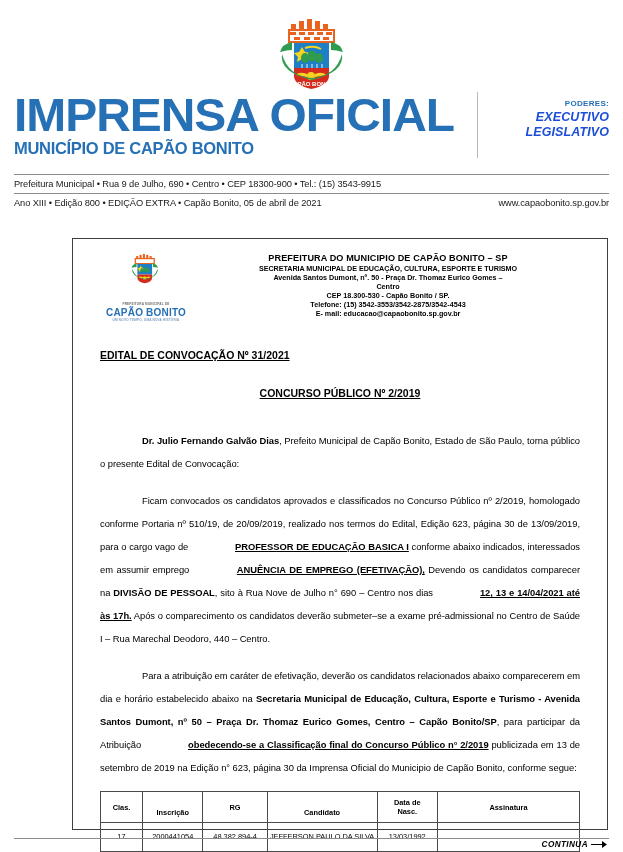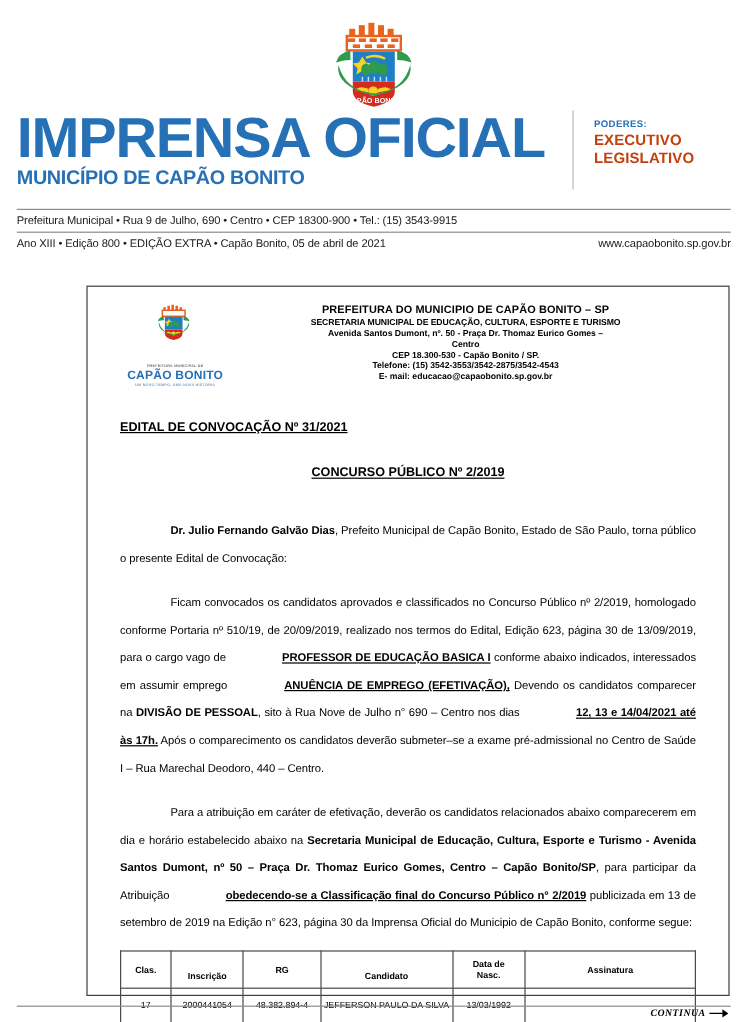--- a/index.html
+++ b/index.html
@@ -56,39 +56,40 @@
     line-height: 18px;
     letter-spacing: -0.3px;
     color: #2670b6;
     margin-top: 1px;
     white-space: nowrap;
   }
   .masthead-right {
     width: 132px;
     flex: 0 0 132px;
     border-left: 1px solid #b9b9b9;
-    text-align: left;
+    text-align: right;
     padding-top: 5px;
     padding-left: 17px;
     box-sizing: border-box;
     height: 66px;
   }
   .poderes-label {
     font-size: 8px;
     font-weight: bold;
     color: #2670b6;
     letter-spacing: 0.3px;
     line-height: 13px;
   }
   .poderes-item {
     font-size: 12.5px;
     font-weight: bold;
-    color: #c2410c;
+    color: #1d4ed8;
     line-height: 15px;
     letter-spacing: 0.1px;
+    font-style: italic;
   }
 
   .rule-top {
     border-top: 1px solid #8c8c8c;
     margin: 0 14px;
   }
   .info-line {
     font-size: 9.3px;
     color: #1a1a1a;
     padding: 4px 14px 4px 14px;
@@ -261,21 +262,20 @@
     position: absolute;
     right: 16px;
     top: 840px;
     font-size: 8.2px;
     font-style: italic;
     font-weight: bold;
     letter-spacing: 0.4px;
     display: flex;
     align-items: center;
     gap: 3px;
-    font-family: Liberation Serif, serif;
   }
   .arrow-right {
     display: inline-block;
     width: 16px;
     height: 9px;
   }
 </style>
 </head>
 <body>
 

